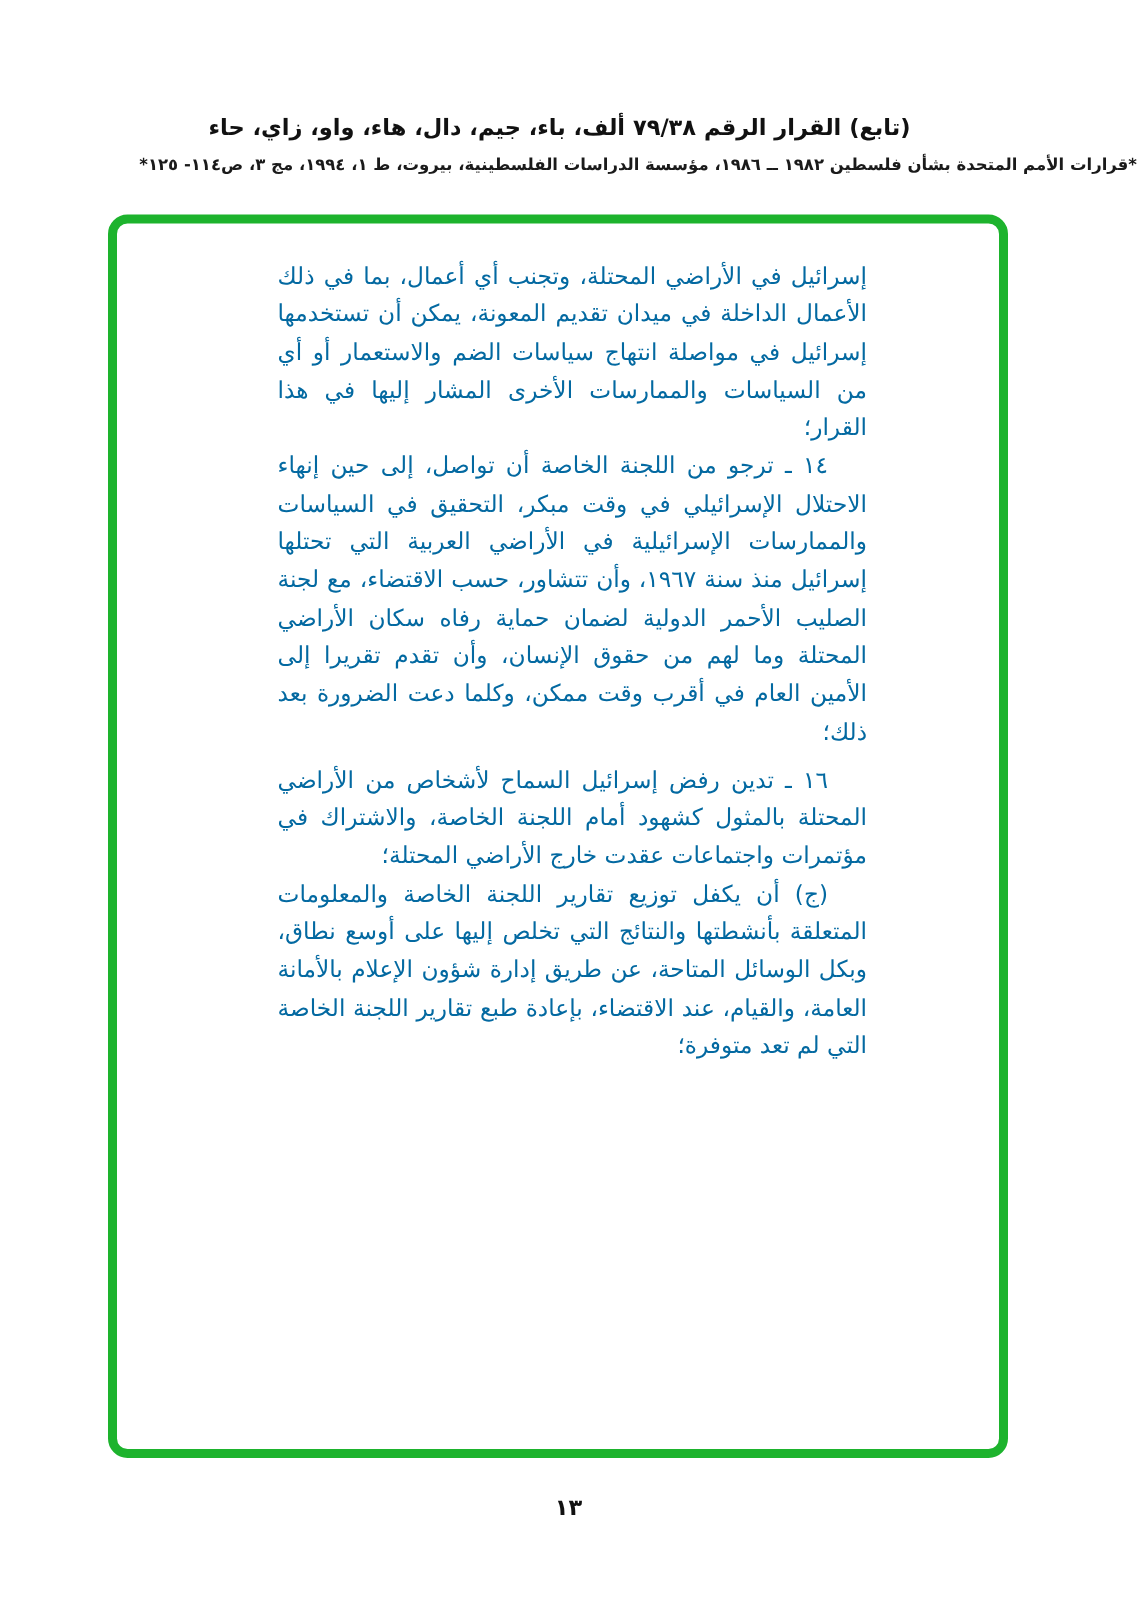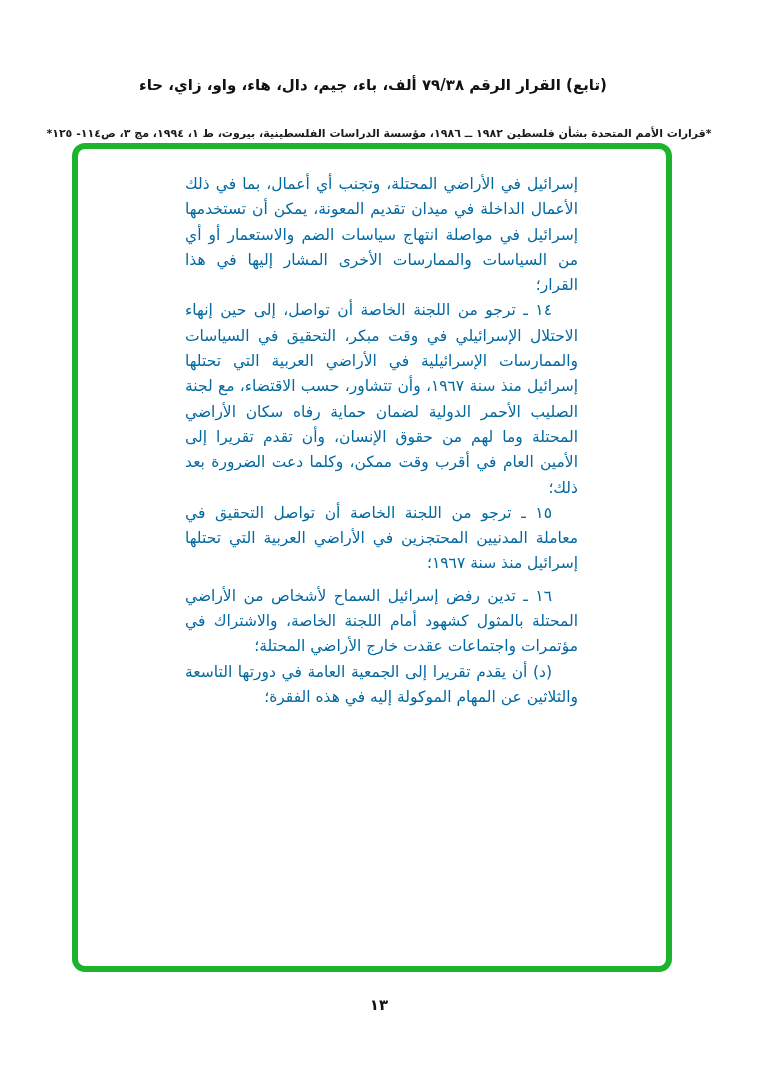--- a/index.html
+++ b/index.html
@@ -18,26 +18,24 @@
     top: 76px; left: 0; width: 746px;
     text-align: center;
     direction: rtl;
     font-weight: bold;
     font-size: 15px;
     color: #111;
   }
   .source-note {
     position: absolute;
     top: 103px; left: 0; width: 758px;
-    text-align: center;
     direction: rtl;
     font-weight: bold;
     font-size: 11px;
     color: #1a1a1a;
-    margin-top: 24px;
   }
 
   .green-box {
     position: absolute;
     left: 72px; top: 143px;
     width: 600px; height: 829px;
     box-sizing: border-box;
     border: 6px solid #1db32d;
     border-radius: 13px;
     background: transparent;
@@ -78,27 +76,26 @@
   <div class="source-note">*قرارات الأمم المتحدة بشأن فلسطين ١٩٨٢ ــ ١٩٨٦، مؤسسة الدراسات الفلسطينية، بيروت، ط ١، ١٩٩٤، مج ٣، ص١١٤- ١٢٥*</div>
 
   <div class="green-box"></div>
 
   <div class="text-col">
 
     <p class="flush">إسرائيل في الأراضي المحتلة، وتجنب أي أعمال، بما في ذلك الأعمال الداخلة في ميدان تقديم المعونة، يمكن أن تستخدمها إسرائيل في مواصلة انتهاج سياسات الضم والاستعمار أو أي من السياسات والممارسات الأخرى المشار إليها في هذا القرار؛</p>
 
     <p><span>١٤ ـ </span><span class="bold-verb">ترجو</span><span> من اللجنة الخاصة أن تواصل، إلى حين إنهاء الاحتلال الإسرائيلي في وقت مبكر، التحقيق في السياسات والممارسات الإسرائيلية في الأراضي العربية التي تحتلها إسرائيل منذ سنة ١٩٦٧، وأن تتشاور، حسب الاقتضاء، مع لجنة الصليب الأحمر الدولية لضمان حماية رفاه سكان الأراضي المحتلة وما لهم من حقوق الإنسان، وأن تقدم تقريرا إلى الأمين العام في أقرب وقت ممكن، وكلما دعت الضرورة بعد ذلك؛</span></p>
 
-    <p><span>١٥ ـ </span><span class="bold-verb">ترجو</span><span> من اللجنة الخاصة أن تواصل التحقيق في معاملة المدنيين المحتجزين في الأراضي العربية التي تحتلها إسرائيل منذ سنة ١٩٦٧؛</span></p>
 
     <p class="gap-top"><span>١٦ ـ </span><span class="bold-verb">تدين</span><span> رفض إسرائيل السماح لأشخاص من الأراضي المحتلة بالمثول كشهود أمام اللجنة الخاصة، والاشتراك في مؤتمرات واجتماعات عقدت خارج الأراضي المحتلة؛</span></p>
 
 
 
 
+    <p>(ج) أن يكفل توزيع تقارير اللجنة الخاصة والمعلومات المتعلقة بأنشطتها والنتائج التي تخلص إليها على أوسع نطاق، وبكل الوسائل المتاحة، عن طريق إدارة شؤون الإعلام بالأمانة العامة، والقيام، عند الاقتضاء، بإعادة طبع تقارير اللجنة الخاصة التي لم تعد متوفرة؛</p>
 
-    <p>(د) أن يقدم تقريرا إلى الجمعية العامة في دورتها التاسعة والثلاثين عن المهام الموكولة إليه في هذه الفقرة؛</p>
 
   </div>
 
   <div class="page-number">١٣</div>
 
 </div>
 
 </body></html>

